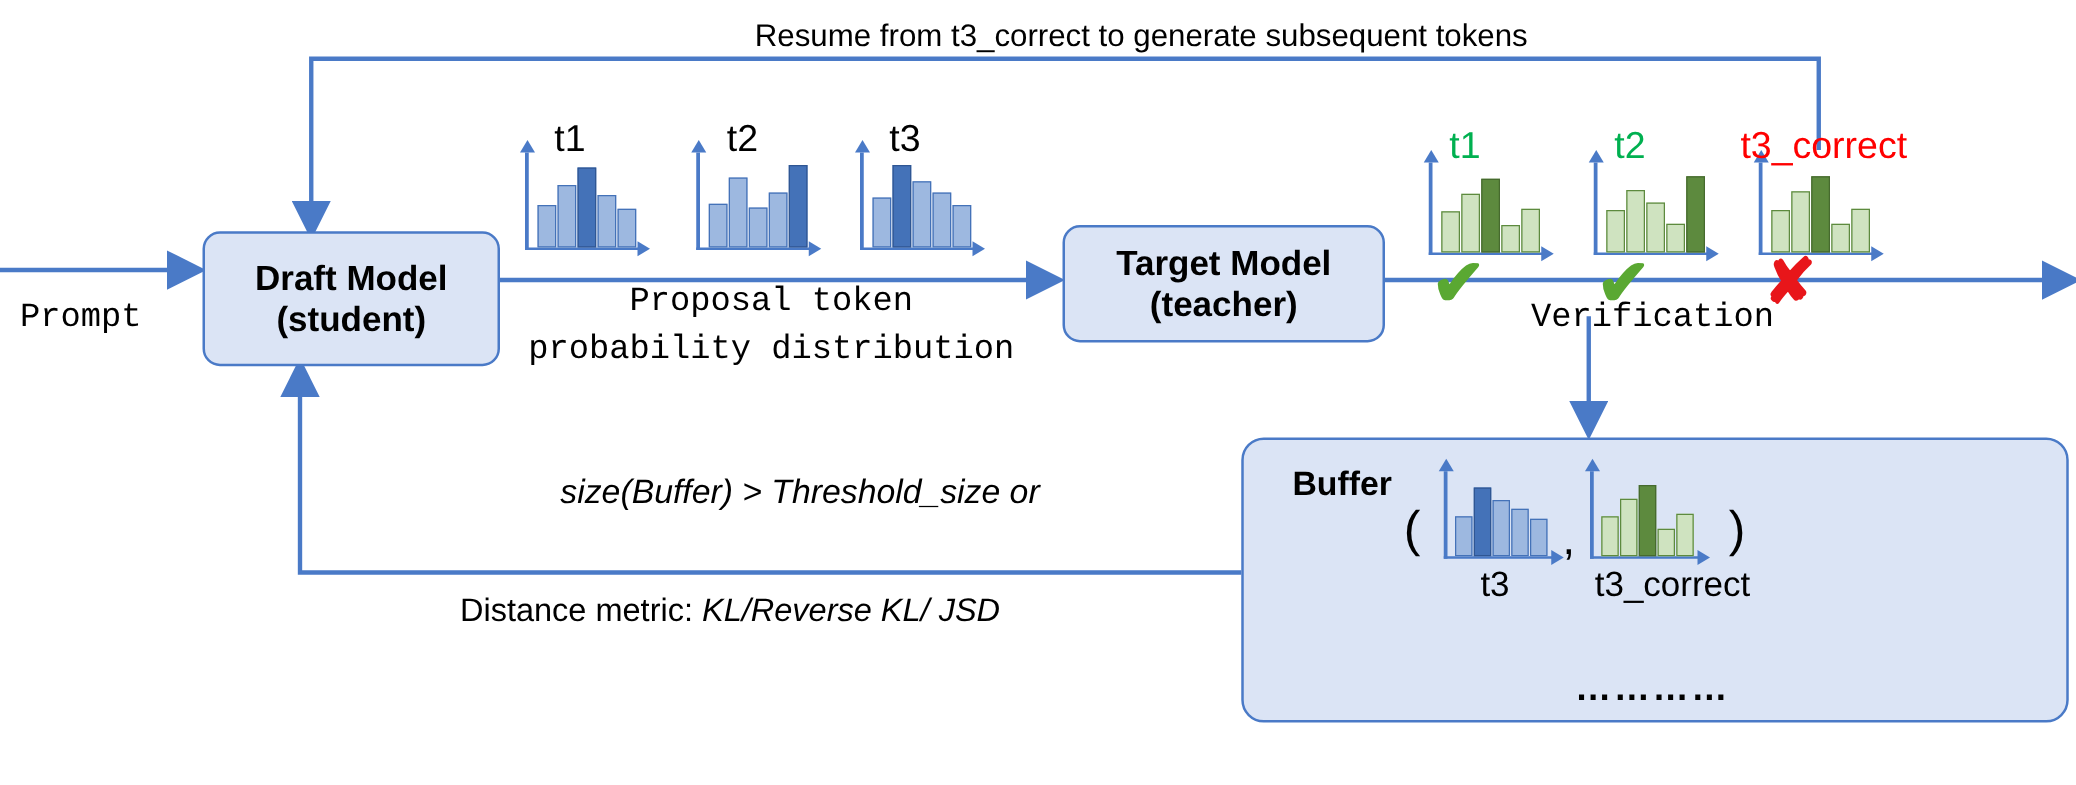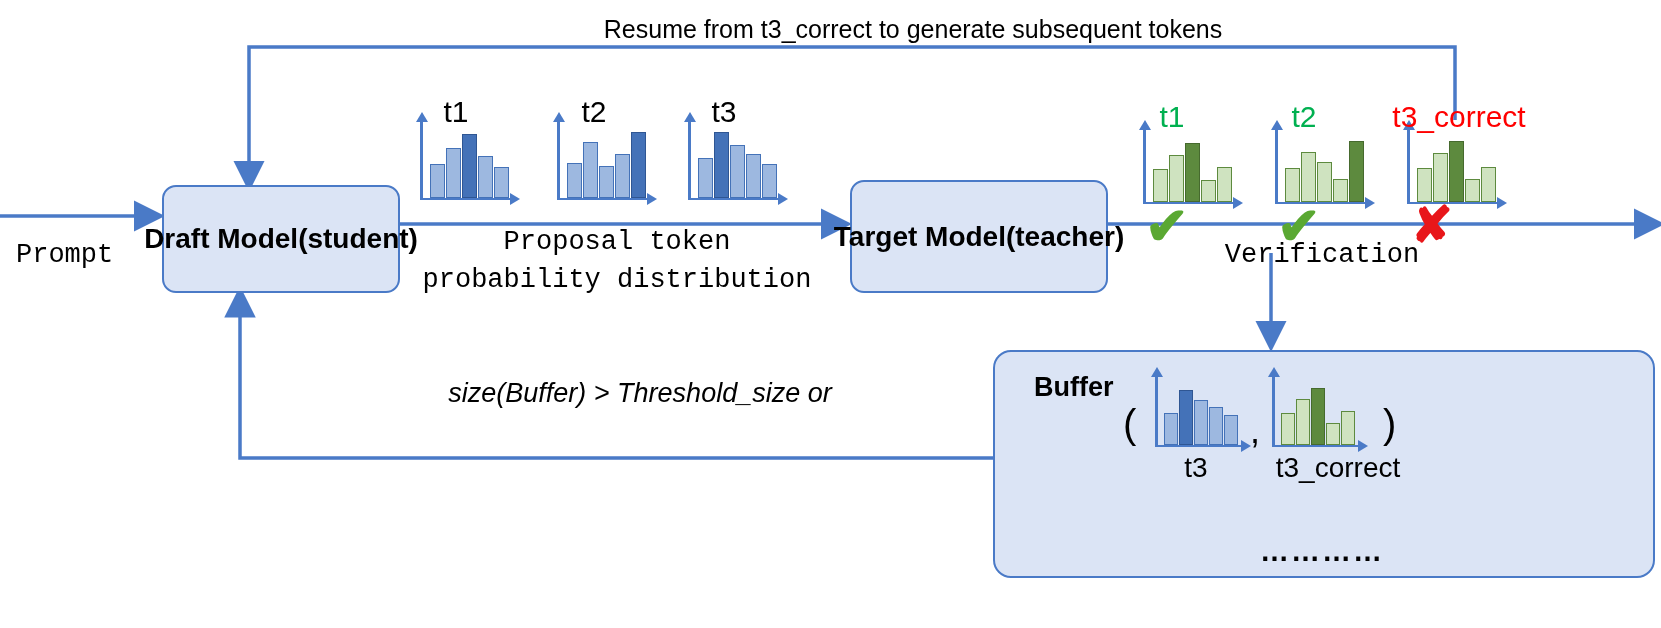--- a/index.html
+++ b/index.html
@@ -22,21 +22,21 @@
     height: 628px;
     pointer-events: none;
   }
   .node-box {
     position: absolute;
     box-sizing: border-box;
     background: #dbe4f5;
     border: 2.5px solid #4a7ac7;
     border-radius: 14px;
     display: flex;
-    flex-direction: row;
+    flex-direction: column;
     align-items: center;
     justify-content: center;
     font-weight: bold;
     color: #000000;
     font-family: "Liberation Sans", sans-serif;
     line-height: 1.18;
   }
   .node-line { display: block; white-space: nowrap; }
   .txt {
     position: absolute;
@@ -123,40 +123,43 @@
     <path d="M1271,253 L1271,345" stroke="#4a7ac7" stroke-width="3.5" fill="none" marker-end="url(#ah)"></path>
 
     <path d="M993,458 L240,458 L240,293" stroke="#4a7ac7" stroke-width="3.5" fill="none" marker-end="url(#ah)"></path>
   </svg>
 
   <div class="node-box" style="left:162px; top:185px; width:238px; height:108px; font-size:28px;">
     <span class="node-line">Draft Model</span>
     <span class="node-line">(student)</span>
   </div>
 
-  <div class="node-box" style="left:850px; top:180px; width:258px; height:113px; font-size:28px;">
+  <div class="node-box" style="left:850px; top:180px; width:258px; height:94px; font-size:28px;">
     <span class="node-line">Target Model</span>
     <span class="node-line">(teacher)</span>
   </div>
 
   <div class="node-box" style="left:993px; top:350px; width:662px; height:228px; border-radius:18px; justify-content:flex-start; align-items:flex-start;">
   </div>
   <div class="txt" style="left:1014px; top:372px; font-size:27px; font-weight:bold;margin-left:20px;">Buffer</div>
 
   <div class="txt mono" style="left:16px; top:240px; font-size:27px;">Prompt</div>
 
   <div class="txt ctr" style="left:913px; top:15px; font-size:25px;">Resume from t3_correct to generate subsequent tokens</div>
 
   <div class="txt mono ctr" style="left:617px; top:227px; font-size:27px;">Proposal token</div>
   <div class="txt mono ctr" style="left:617px; top:265px; font-size:27px;">probability distribution</div>
 
   <div class="txt mono ctr" style="left:1322px; top:240px; font-size:27px;">Verification</div>
 
   <div class="txt ctr ital" style="left:640px; top:378px; font-size:27px;">size(Buffer) &gt; Threshold_size or</div>
 
+  <div class="txt" style="left:368px; top:473px; font-size:26px;">
+    <span>Distance metric: </span><span class="ital">KL/Reverse KL/ JSD</span>
+  </div>
 
   <div class="hist" style="left:420px; top:120px; width:96px; height:80px;">
     <div class="axis-v" style="height:78px;"></div>
     <div class="arrow-up" style="left:-4.5px; top:-8px;"></div>
     <div class="axis-h" style="width:92px;"></div>
     <div class="arrow-right" style="left:90px; bottom:-4.5px;"></div>
     <div class="bars" style="left:10px; bottom:2.5px;">
       <div class="bar b-light" style="width:15px; height:34px;"></div>
       <div class="bar b-light" style="width:15px; height:50px;"></div>
       <div class="bar b-dark" style="width:15px; height:64px;"></div>

